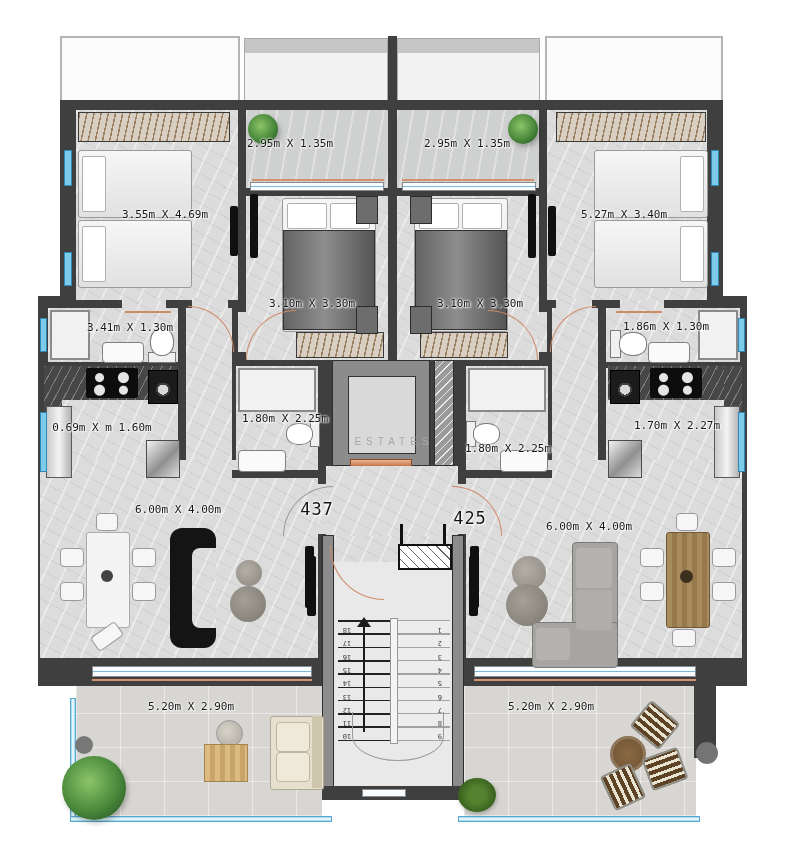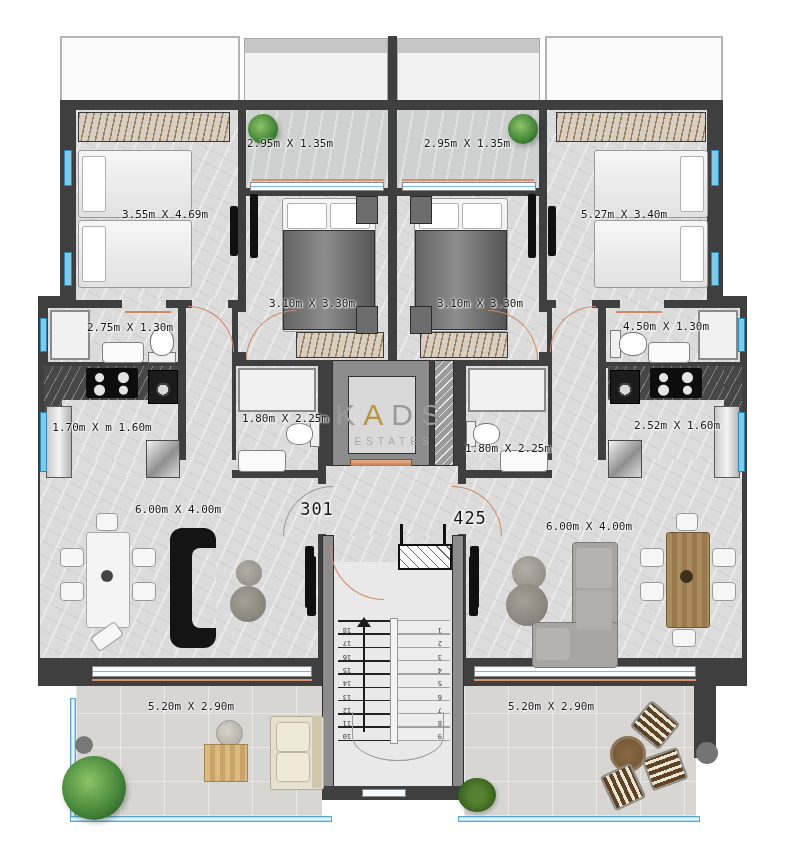--- a/index.html
+++ b/index.html
@@ -303,38 +303,35 @@
 
   <div class="abs" style="left:610px;top:736px;width:36px;height:36px;border-radius:50%;background:radial-gradient(circle,#8a6a44,#6b4e30);box-shadow:inset 0 0 0 3px rgba(255,255,255,.18)"></div>
   <div class="abs chairT" style="left:636px;top:708px;width:34px;height:30px;transform:rotate(40deg)"></div>
   <div class="abs chairT" style="left:646px;top:752px;width:34px;height:30px;transform:rotate(-20deg)"></div>
   <div class="abs chairT" style="left:604px;top:770px;width:34px;height:30px;transform:rotate(65deg)"></div>
   <div class="abs grass" style="left:458px;top:778px;width:38px;height:34px"></div>
 
   <div class="abs tv" style="left:307px;top:556px;width:9px;height:60px"></div>
   <div class="abs tv" style="left:469px;top:556px;width:9px;height:60px"></div>
 
-  <div class="wmk" style="left:392px;top:398px;transform:translateX(-50%);font-size:30px;letter-spacing:8px;font-weight:400">
-    <span>K</span><span style="color:#b8963f">A</span><span>DS</span>
-  </div>
   <div class="wmk" style="left:394px;top:436px;transform:translateX(-50%);font-size:10px;letter-spacing:5px;color:#a8a8a8">ESTATES</div>
 
   <div class="lbl" style="left:290px;top:143px">2.95m X 1.35m</div>
   <div class="lbl" style="left:467px;top:143px">2.95m X 1.35m</div>
   <div class="lbl" style="left:165px;top:214px">3.55m X 4.69m</div>
   <div class="lbl" style="left:624px;top:214px">5.27m X 3.40m</div>
   <div class="lbl" style="left:312px;top:303px">3.10m X 3.30m</div>
   <div class="lbl" style="left:480px;top:303px">3.10m X 3.30m</div>
-  <div class="lbl" style="left:130px;top:327px">2.75m X  1.30m</div>
-  <div class="lbl" style="left:666px;top:326px">4.50m X 1.30m</div>
-  <div class="lbl" style="left:102px;top:427px">1.70m X m 1.60m</div>
-  <div class="lbl" style="left:677px;top:425px">2.52m X 1.60m</div>
+  <div class="lbl" style="left:130px;top:327px">3.41m X  1.30m</div>
+  <div class="lbl" style="left:666px;top:326px">1.86m X 1.30m</div>
+  <div class="lbl" style="left:102px;top:427px">0.69m X m 1.60m</div>
+  <div class="lbl" style="left:677px;top:425px">1.70m X 2.27m</div>
   <div class="lbl" style="left:285px;top:418px">1.80m X 2.25m</div>
   <div class="lbl" style="left:508px;top:448px">1.80m X 2.25m</div>
   <div class="lbl" style="left:178px;top:509px">6.00m X 4.00m</div>
   <div class="lbl" style="left:589px;top:526px">6.00m X 4.00m</div>
   <div class="lbl" style="left:191px;top:706px">5.20m X 2.90m</div>
   <div class="lbl" style="left:551px;top:706px">5.20m X 2.90m</div>
 
-  <div class="lbl unit" style="left:317px;top:509px">301</div>
+  <div class="lbl unit" style="left:317px;top:509px">437</div>
   <div class="lbl unit" style="left:470px;top:518px">425</div>
 
 </div>
 
 </body></html>

